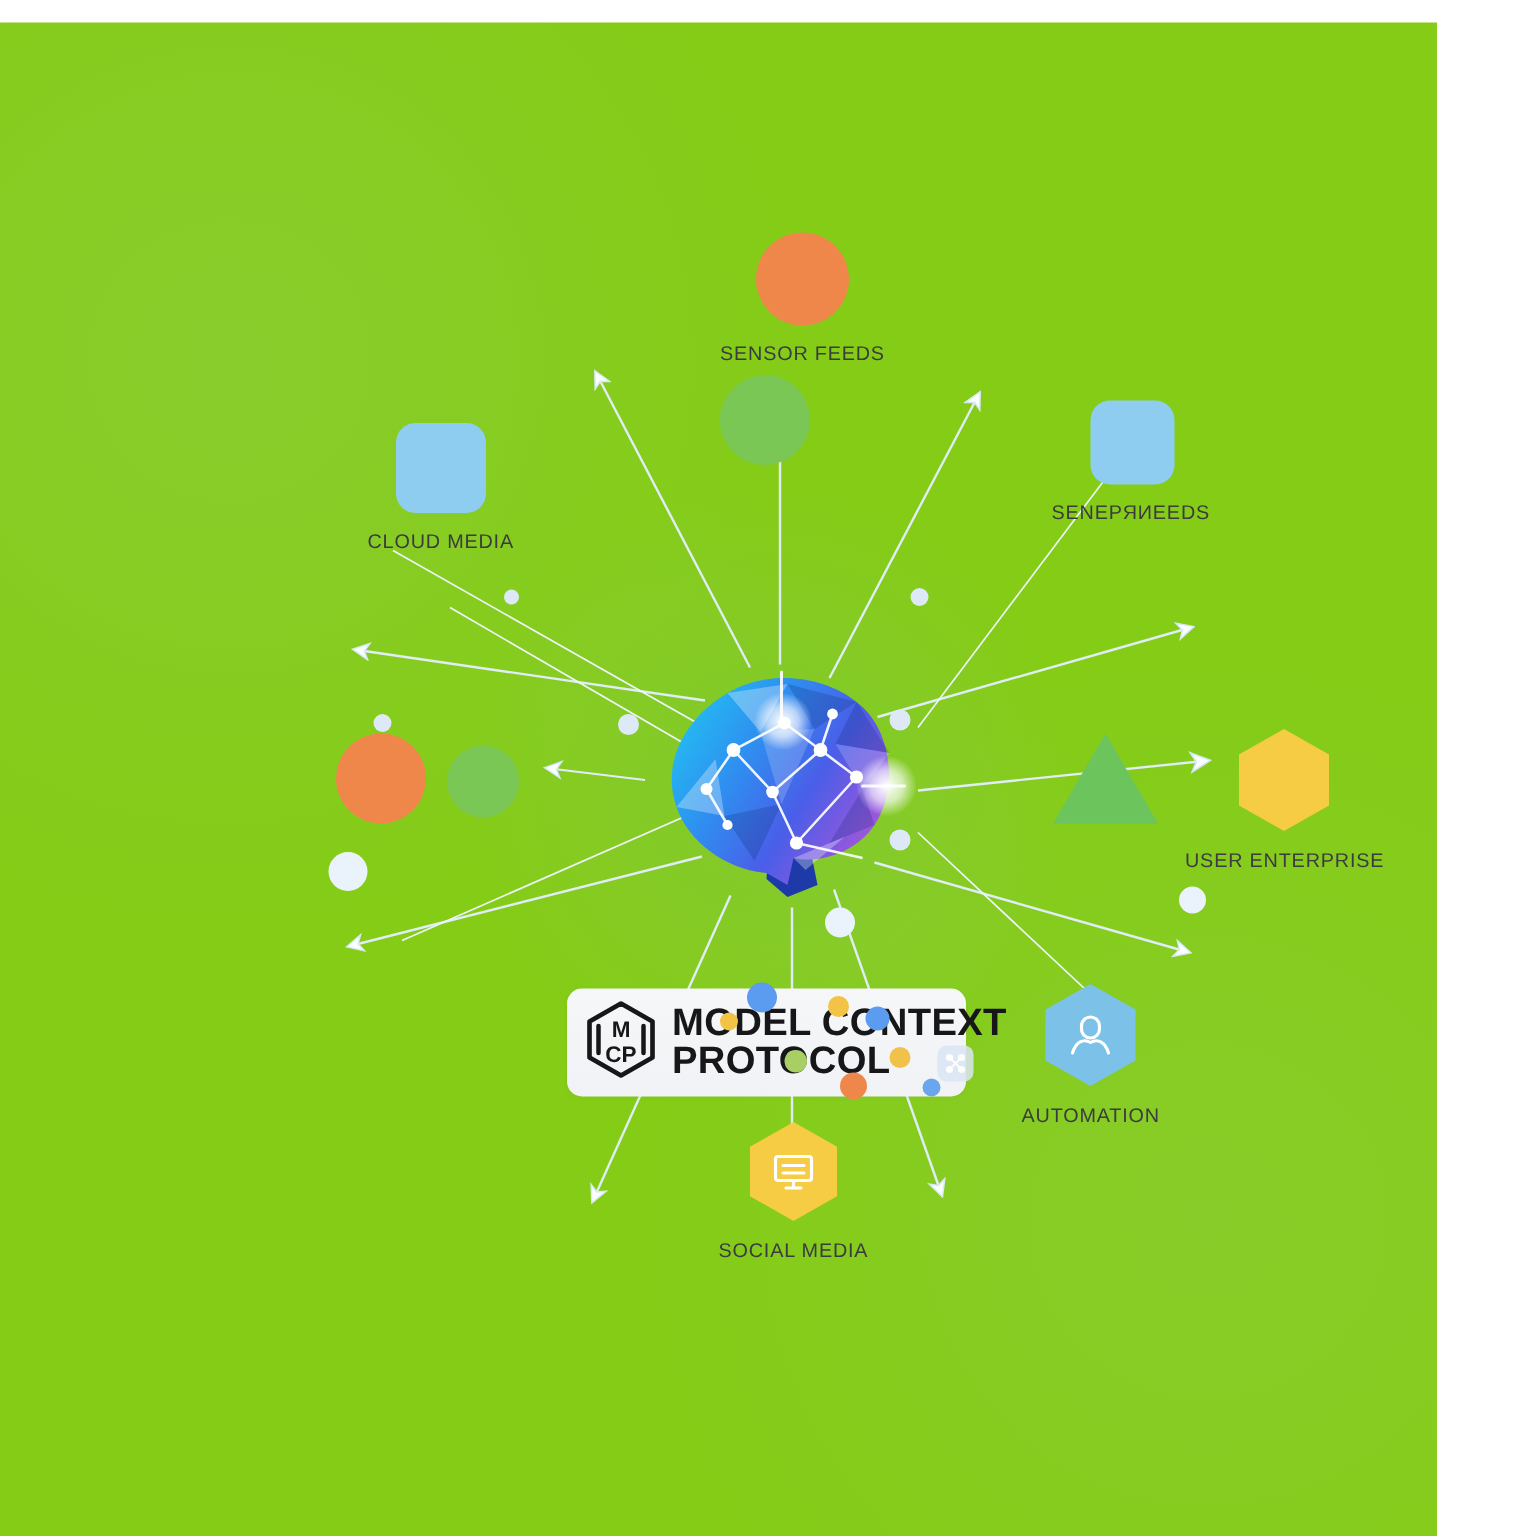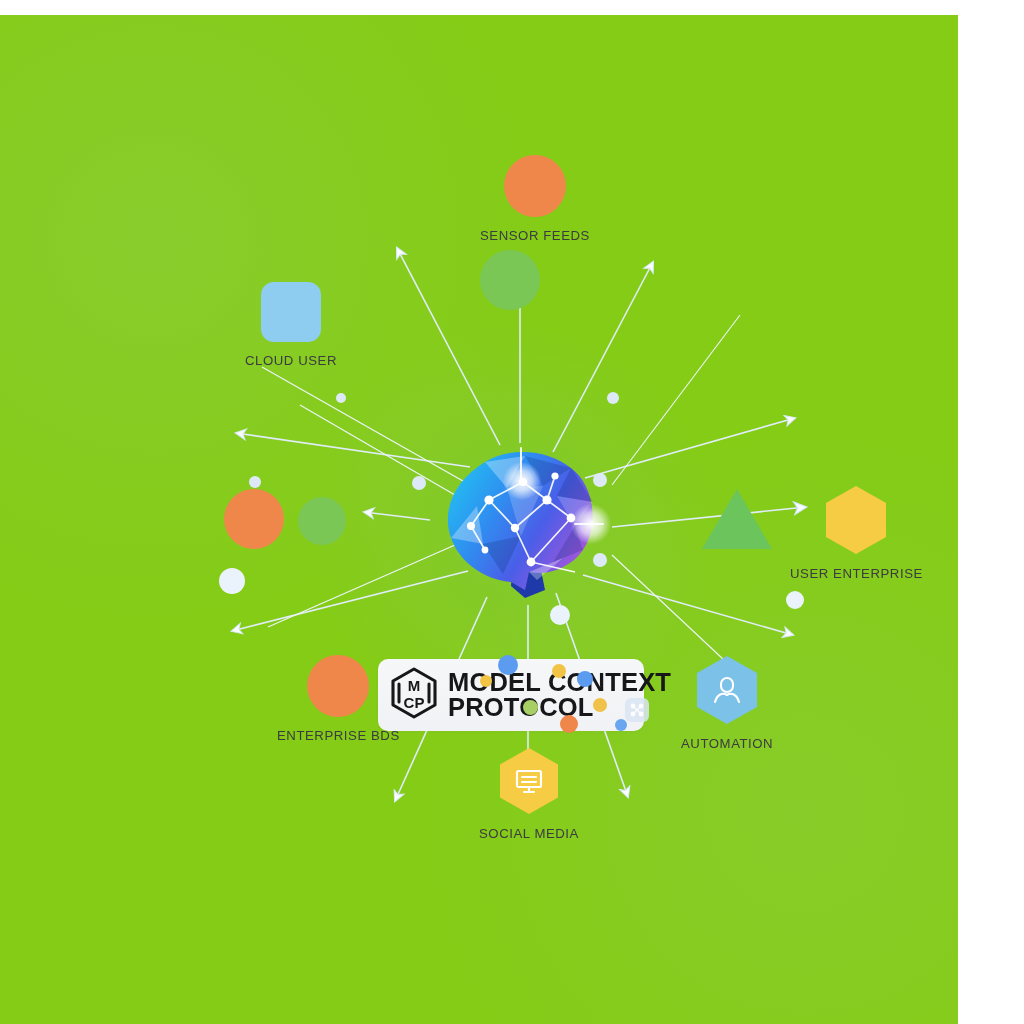--- a/index.html
+++ b/index.html
@@ -200,23 +200,27 @@
     <div class="shape circle" style="width:62px;height:62px;background:#f0874a;"></div>
     <div class="node-label">SENSOR FEEDS</div>
   </div>
 
   <div class="node" style="left:480px;top:235px;">
     <div class="shape circle" style="width:60px;height:60px;background:#7ac756;"></div>
   </div>
 
   <div class="node" style="left:245px;top:267px;">
     <div class="shape rsquare" style="width:60px;height:60px;background:#8ecdf0;"></div>
-    <div class="node-label">CLOUD USER</div>
-  </div>
-
+    <div class="node-label">CLOUD MEDIA</div>
+  </div>
+
+  <div class="node" style="left:703px;top:252px;">
+    <div class="shape rsquare" style="width:56px;height:56px;background:#8ecdf0;"></div>
+    <div class="node-label" style="margin-left:-2px;">SENEPЯИEEDS</div>
+  </div>
 
   <div class="node" style="left:224px;top:474px;">
     <div class="shape circle" style="width:60px;height:60px;background:#f0874a;"></div>
   </div>
 
   <div class="node" style="left:298px;top:482px;">
     <div class="shape circle" style="width:48px;height:48px;background:#7ac756;"></div>
   </div>
 
   <div class="node" style="left:700px;top:472px;">
@@ -229,24 +233,20 @@
 
   <div class="node" style="left:790px;top:470px;">
     <div class="shape hexw">
       <svg width="64" height="70" viewBox="0 0 64 70" xmlns="http://www.w3.org/2000/svg">
         <path d="M32,1 L62,18 L62,52 L32,69 L2,52 L2,18 Z" fill="#f7cc45"></path>
       </svg>
     </div>
     <div class="node-label">USER ENTERPRISE</div>
   </div>
 
-  <div class="node" style="left:277px;top:640px;">
-    <div class="shape circle" style="width:62px;height:62px;background:#f0874a;"></div>
-    <div class="node-label">ENTERPRISE BDS</div>
-  </div>
 
   <div class="node" style="left:681px;top:640px;">
     <div class="shape hexw">
       <svg width="64" height="70" viewBox="0 0 64 70" xmlns="http://www.w3.org/2000/svg">
         <path d="M32,1 L62,18 L62,52 L32,69 L2,52 L2,18 Z" fill="#7cc1e8"></path>
       </svg>
       <span class="glyph">
         <svg width="34" height="34" viewBox="0 0 34 34" xmlns="http://www.w3.org/2000/svg" fill="none" stroke="#ffffff" stroke-width="2.1" stroke-linecap="round" stroke-linejoin="round">
           <rect x="11" y="5" width="12" height="14" rx="6"></rect>
           <path d="M5,29 C7,22 12,19 17,22 C22,19 27,22 29,29"></path>

